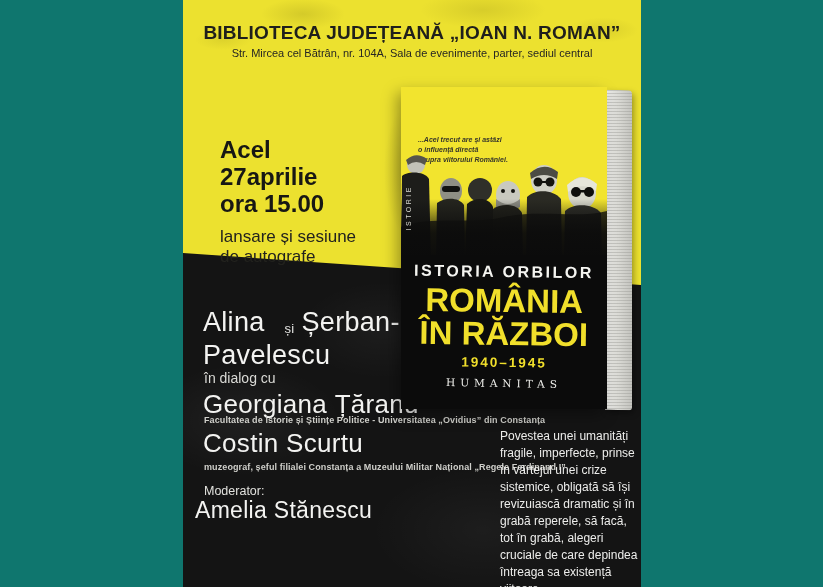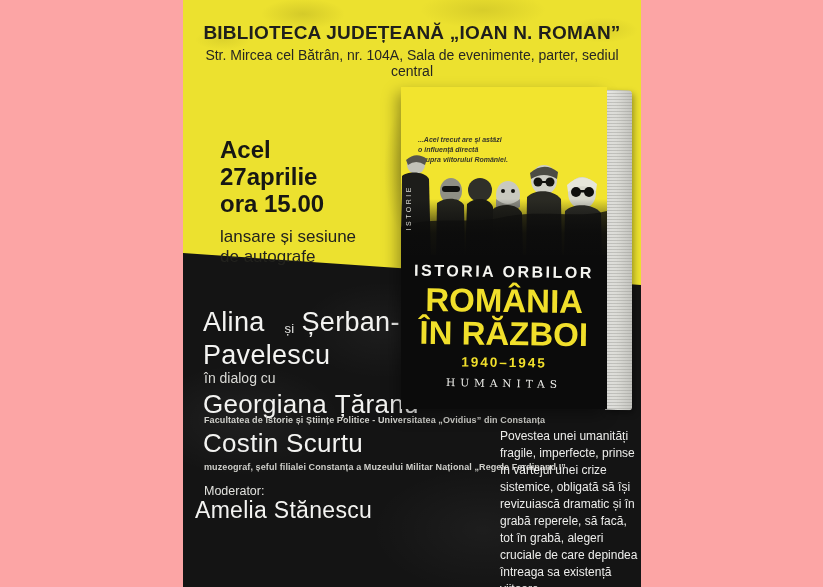--- a/index.html
+++ b/index.html
@@ -1,17 +1,17 @@
 <!DOCTYPE html>
 <html><head>
 <meta charset="utf-8">
 <style>
   * { margin:0; padding:0; box-sizing:border-box; }
   body { width:823px; height:587px; background:#ffffff; font-family:"Liberation Sans", sans-serif; overflow:hidden; }
-  .canvas { position:relative; width:823px; height:587px; background:#fca5a5; }
+  .canvas { position:relative; width:823px; height:587px; background:#0f766e; }
 
   .poster { position:absolute; left:183px; top:0; width:458px; height:587px; background:#ece12f; overflow:hidden; }
 
   
   .yellow-texture { position:absolute; inset:0; pointer-events:none;
     background:
       radial-gradient(60px 22px at 120px 14px, rgba(90,85,10,0.16), transparent 70%),
       radial-gradient(90px 26px at 300px 10px, rgba(90,85,10,0.14), transparent 70%),
       radial-gradient(50px 18px at 420px 30px, rgba(90,85,10,0.12), transparent 70%),
       radial-gradient(40px 14px at 40px 40px, rgba(90,85,10,0.10), transparent 70%),
@@ -28,21 +28,21 @@
     background:
       radial-gradient(140px 80px at 60px 420px, rgba(255,255,255,0.05), transparent 70%),
       radial-gradient(160px 90px at 300px 530px, rgba(255,255,255,0.04), transparent 70%),
       radial-gradient(120px 70px at 200px 330px, rgba(255,255,255,0.04), transparent 70%);
     clip-path: polygon(0 253px, 100% 285px, 100% 100%, 0 100%); }
 
   
   .header-title { position:absolute; top:22px; left:0; width:100%; text-align:center;
     font-size:19px; font-weight:700; letter-spacing:0.2px; color:#1f1f1c; }
   .header-subtitle { position:absolute; top:47px; left:0; width:100%; text-align:center;
-    font-size:14px; font-weight:400; color:#262623; }
+    font-size:11px; font-weight:400; color:#262623; }
 
   
   .event-date { position:absolute; left:37px; top:136px; font-size:24px; font-weight:800;
     line-height:27px; color:#171714; }
   .event-note { position:absolute; left:37px; top:227px; font-size:17px; font-weight:400;
     line-height:20px; color:#22221e; }
 
   
   .authors { position:absolute; left:20px; top:308px; color:#f3f3f1; font-weight:300;
     font-size:27px; line-height:29px; letter-spacing:0.3px; }

